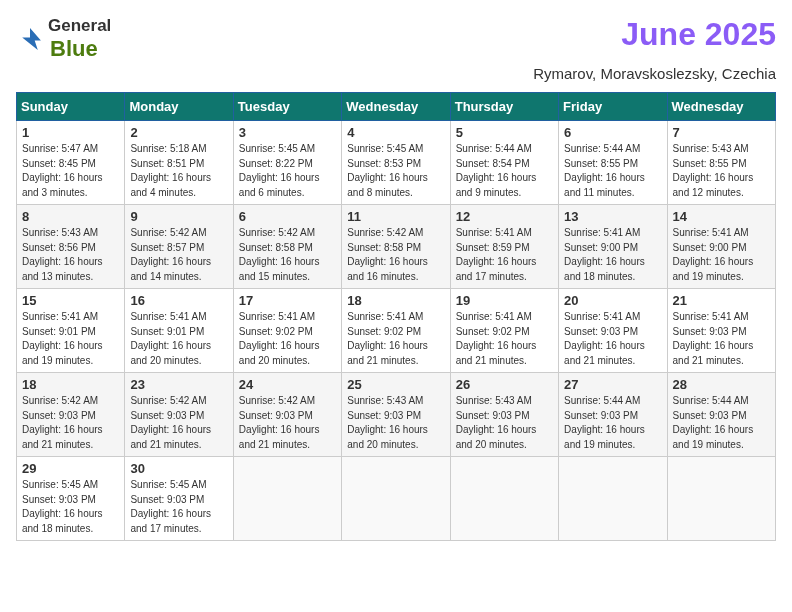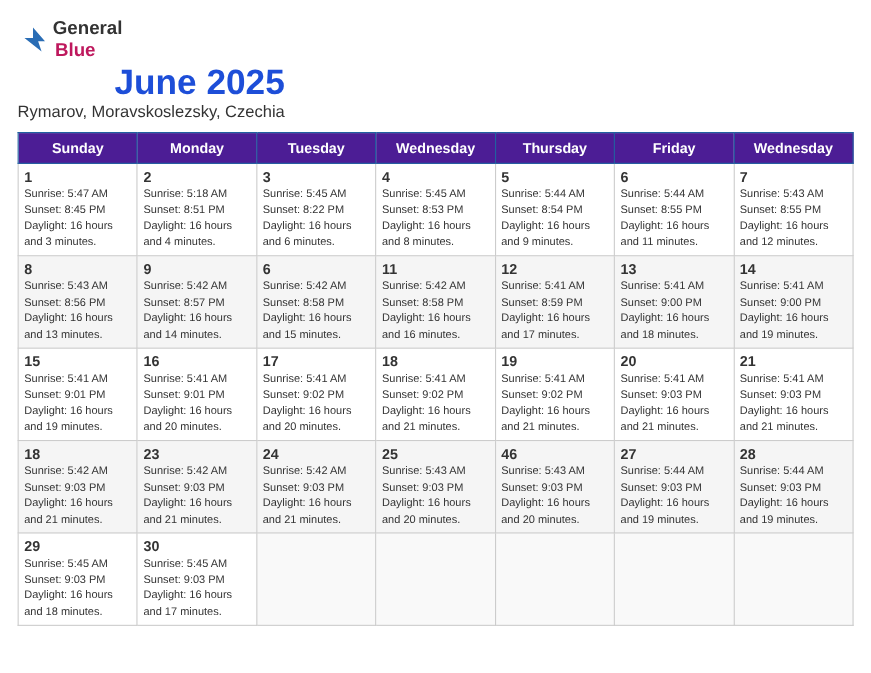--- a/index.html
+++ b/index.html
@@ -8,55 +8,55 @@
       background: #fff;
       width: 792px;
       min-height: 612px;
       padding: 16px;
     }
     .header-area {
       display: flex;
       justify-content: space-between;
       align-items: flex-start;
       margin-bottom: 10px;
-      flex-direction: column;
     }
     .logo {
       display: flex;
       align-items: center;
       gap: 4px;
     }
     .logo-icon {
       width: 28px;
       height: 28px;
     }
     .title-area {
       text-align: right;
     }
     .month-title {
       font-size: 32px;
       font-weight: bold;
-      color: #1d4ed8;
+      color: #8b5cf6;
     }
     .subtitle {
       font-size: 15px;
       color: #333;
+      margin-top: 12px;
     }
     .calendar {
       width: 100%;
       border-collapse: collapse;
       border: 1px solid #ccc;
     }
     .calendar th {
-      background-color: #4c1d95;
+      background-color: #0f766e;
       color: white;
       font-size: 13px;
       font-weight: bold;
       padding: 6px 4px;
-      text-align: center;
+      text-align: left;
       border: 1px solid #2060a0;
     }
     .calendar td {
       vertical-align: top;
       padding: 4px 5px;
       border: 1px solid #ccc;
       width: calc(100% / 7);
       min-height: 80px;
       background: #fff;
       font-size: 10.5px;
@@ -89,21 +89,21 @@
 <body>
 
 <div class="header-area">
   <div class="logo-wrapper">
     <div class="logo">
       <svg class="logo-icon" viewBox="0 0 36 36">
         <polygon points="18,4 32,20 24,20 28,32 8,16 18,16" fill="#2a6db5"></polygon>
       </svg>
       <div>
         <span style="font-size:17px;font-weight:bold;color:#333;">General</span><br>
-        <span style="font-size:17px;font-weight:bold;color:#be185d;margin-left:2px;">Blue</span>
+        <span style="font-size:22px;font-weight:bold;color:#4d7c0f;margin-left:2px;">Blue</span>
       </div>
     </div>
   </div>
   <div class="title-area">
     <div class="month-title">June 2025</div>
     <div class="subtitle">Rymarov, Moravskoslezsky, Czechia</div>
   </div>
 </div>
 
 <table class="calendar">
@@ -320,21 +320,21 @@
       </td>
         <td>
         <span class="day-number">25</span>
         <div class="day-info">
           <span>Sunrise: 5:43 AM</span><br>
           <span>Sunset: 9:03 PM</span><br>
           <span>Daylight: 16 hours<br>and 20 minutes.</span>
         </div>
       </td>
         <td>
-        <span class="day-number">46</span>
+        <span class="day-number">26</span>
         <div class="day-info">
           <span>Sunrise: 5:43 AM</span><br>
           <span>Sunset: 9:03 PM</span><br>
           <span>Daylight: 16 hours<br>and 20 minutes.</span>
         </div>
       </td>
         <td>
         <span class="day-number">27</span>
         <div class="day-info">
           <span>Sunrise: 5:44 AM</span><br>

